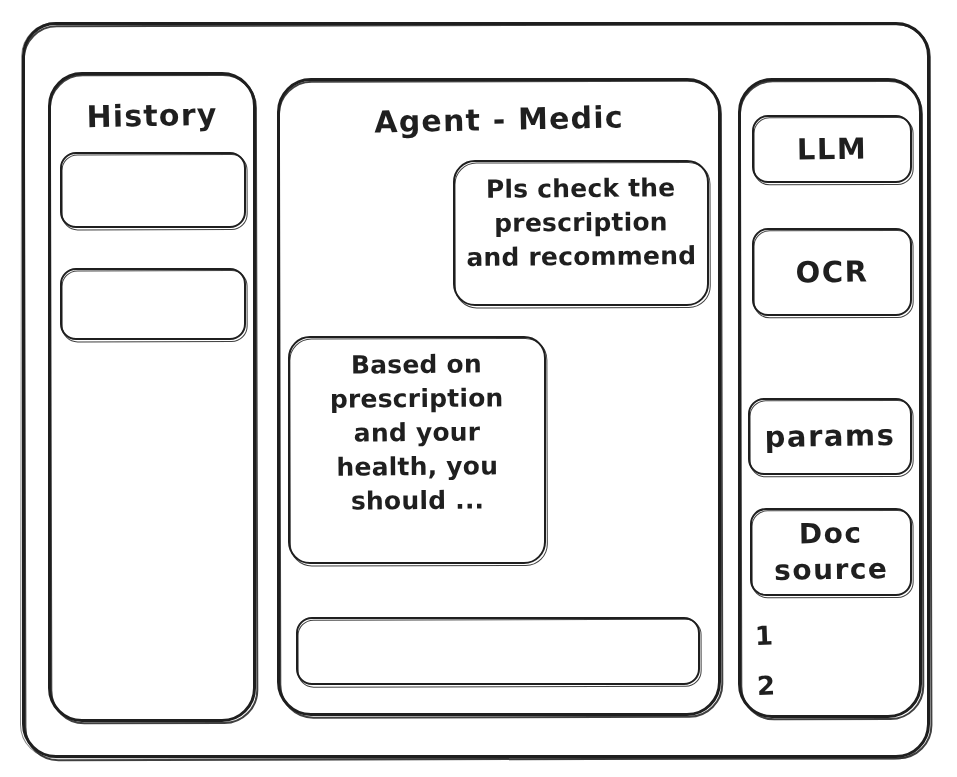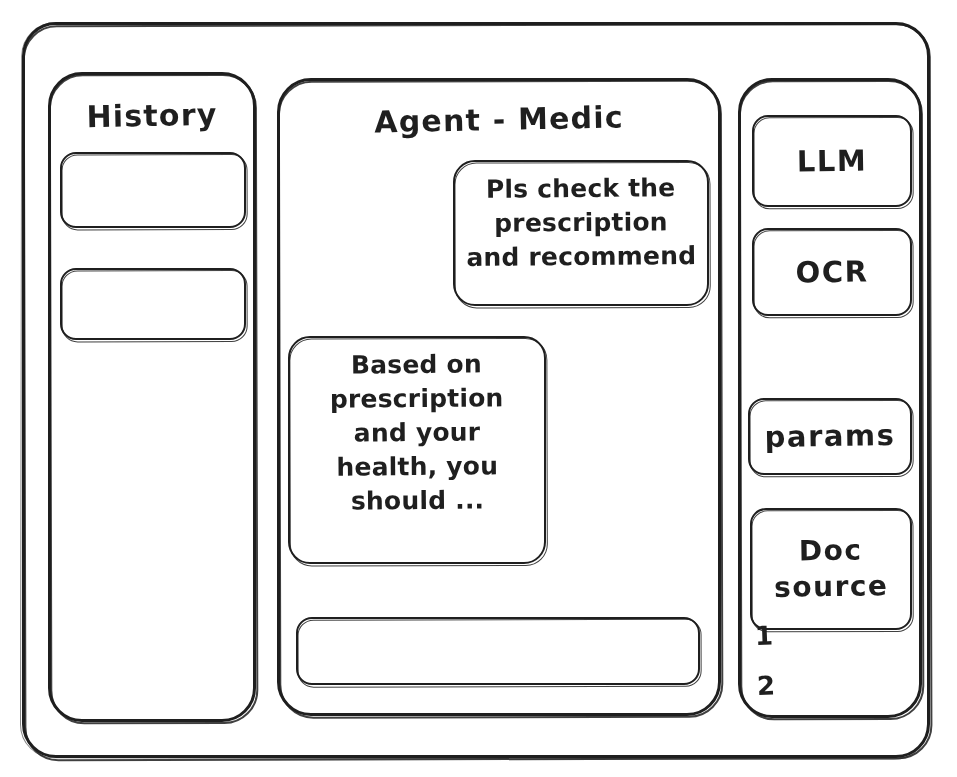--- a/index.html
+++ b/index.html
@@ -155,39 +155,39 @@
     <div class="ln"></div>
     <div class="ln b"></div>
     <div class="txt bubble-text center-v" style="position:absolute; inset:0;"></div>
   </div>
 
   <div class="sketch r-lg" style="left:738px; top:78px; width:184px; height:640px;">
     <div class="ln"></div>
     <div class="ln b"></div>
   </div>
 
-  <div class="sketch r-sm thin" style="left:752px; top:115px; width:160px; height:92px;">
+  <div class="sketch r-sm thin" style="left:752px; top:115px; width:160px; height:68px;">
     <div class="ln"></div>
     <div class="ln b"></div>
     <div class="txt chip-text center-v" style="position:absolute; inset:0;">LLM</div>
   </div>
 
   <div class="sketch r-sm thin" style="left:752px; top:228px; width:160px; height:88px;padding-left:20px;">
     <div class="ln"></div>
     <div class="ln b"></div>
     <div class="txt chip-text center-v" style="position:absolute; inset:0;">OCR</div>
   </div>
 
   <div class="sketch r-sm thin" style="left:748px; top:398px; width:164px; height:77px;">
     <div class="ln"></div>
     <div class="ln b"></div>
     <div class="txt chip-text center-v" style="position:absolute; inset:0;">params</div>
   </div>
 
-  <div class="sketch r-sm thin" style="left:750px; top:508px; width:162px; height:122px;border-radius:9px;">
+  <div class="sketch r-sm thin" style="left:750px; top:508px; width:162px; height:88px;border-radius:9px;">
     <div class="ln"></div>
     <div class="ln b"></div>
     <div class="txt chip-text two-line center-v" style="position:absolute; inset:0;">Doc
 source</div>
   </div>
 
   <div class="txt list-num" style="left:755px; top:618px; width:60px;">1</div>
 
   <div class="txt list-num" style="left:757px; top:668px; width:60px;">2</div>
 

